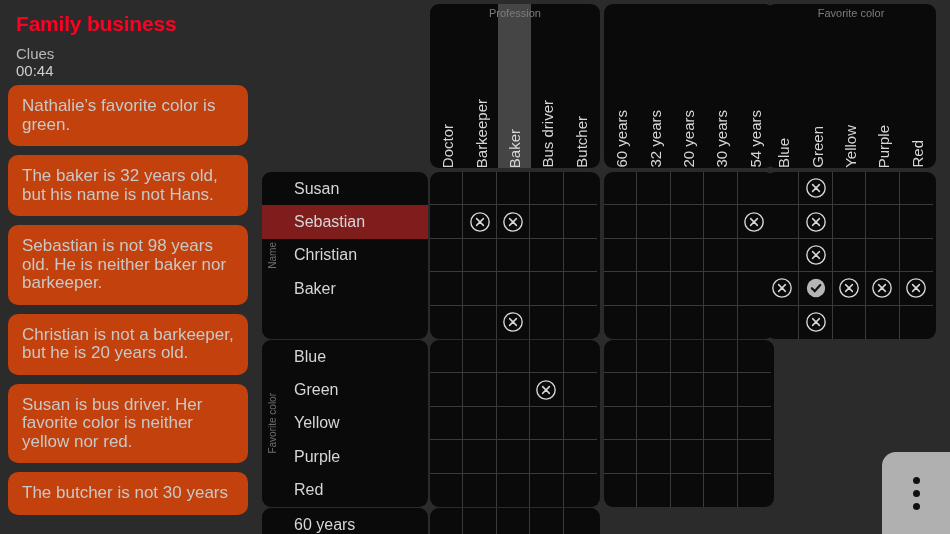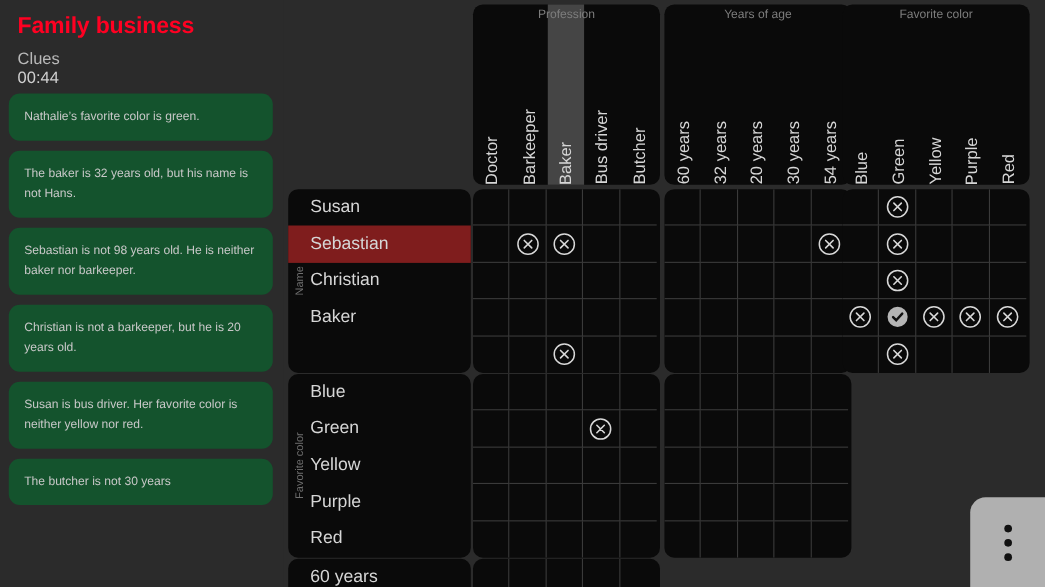--- a/index.html
+++ b/index.html
@@ -20,23 +20,23 @@
     color: #ff0022; font-size: 21px; font-weight: bold;
     padding: 12px 0 0 16px; letter-spacing: -0.2px;
   }
   #clues-bar {
     display: flex; align-items: baseline;
     padding: 9px 0 6px 16px; color: #b9b9b9; font-size: 15px; flex-direction: column;
   }
   #clues-label { width: 112px; }
   #timer { color: #cfcfcf; }
   .clue-card {
-    background: #14532d; border-radius: 10px;
+    background: #c2410c; border-radius: 10px;
     margin: 0 10px 9px 8px; padding: 12px 14px;
-    color: #c8c8c8; font-size: 11px; line-height: 18.5px;
+    color: #c8c8c8; font-size: 17px; line-height: 18.5px;
   }
 
   
   #grid-area { position: absolute; left: 258px; top: 0; width: 692px; height: 534px; }
 
   .blk { position: absolute; background: #0a0a0a; border-radius: 9px; }
 
   
   .colhead-blk { top: 4px; height: 164px; }
   .cat-title {
@@ -50,21 +50,21 @@
   .vcol.sel { background: #454545; }
   .vcol span {
     writing-mode: vertical-rl; transform: rotate(180deg);
     color: #d6d6d6; font-size: 15px; padding-bottom: 6px; white-space: nowrap;
   }
 
   
   .rowlab-blk { left: 4px; width: 166px; }
   .rowlab {
     position: relative; height: 33.4px; display: flex; align-items: center;
-    padding-left: 20px; color: #d6d6d6; font-size: 16px;
+    padding-left: 32px; color: #d6d6d6; font-size: 16px;
   }
   .rowlab.sel { background: #7f1d1d; }
   .side-cat {
     position: absolute; left: 2px; top: 0; bottom: 0; width: 16px;
     display: flex; align-items: center; justify-content: center;
     color: #6f6f6f; font-size: 10px; z-index: 4; pointer-events: none;
   }
   .side-cat span { writing-mode: vertical-rl; transform: rotate(180deg); white-space: nowrap; }
 
   
@@ -123,21 +123,20 @@
           <span>Baker</span>
         </div>
         <div class="vcol" style="left: 101.2px;">
           <span>Bus driver</span>
         </div>
         <div class="vcol" style="left: 134.6px;">
           <span>Butcher</span>
         </div>
       </div>
     <div class="blk colhead-blk" id="head-age" style="left:346px;width:170px;">
-      <div class="cat-title">Years of age</div>
     <div class="vcol" style="left: 1px;">
           <span>60 years</span>
         </div>
         <div class="vcol" style="left: 34.4px;">
           <span>32 years</span>
         </div>
         <div class="vcol" style="left: 67.8px;">
           <span>20 years</span>
         </div>
         <div class="vcol" style="left: 101.2px;">

